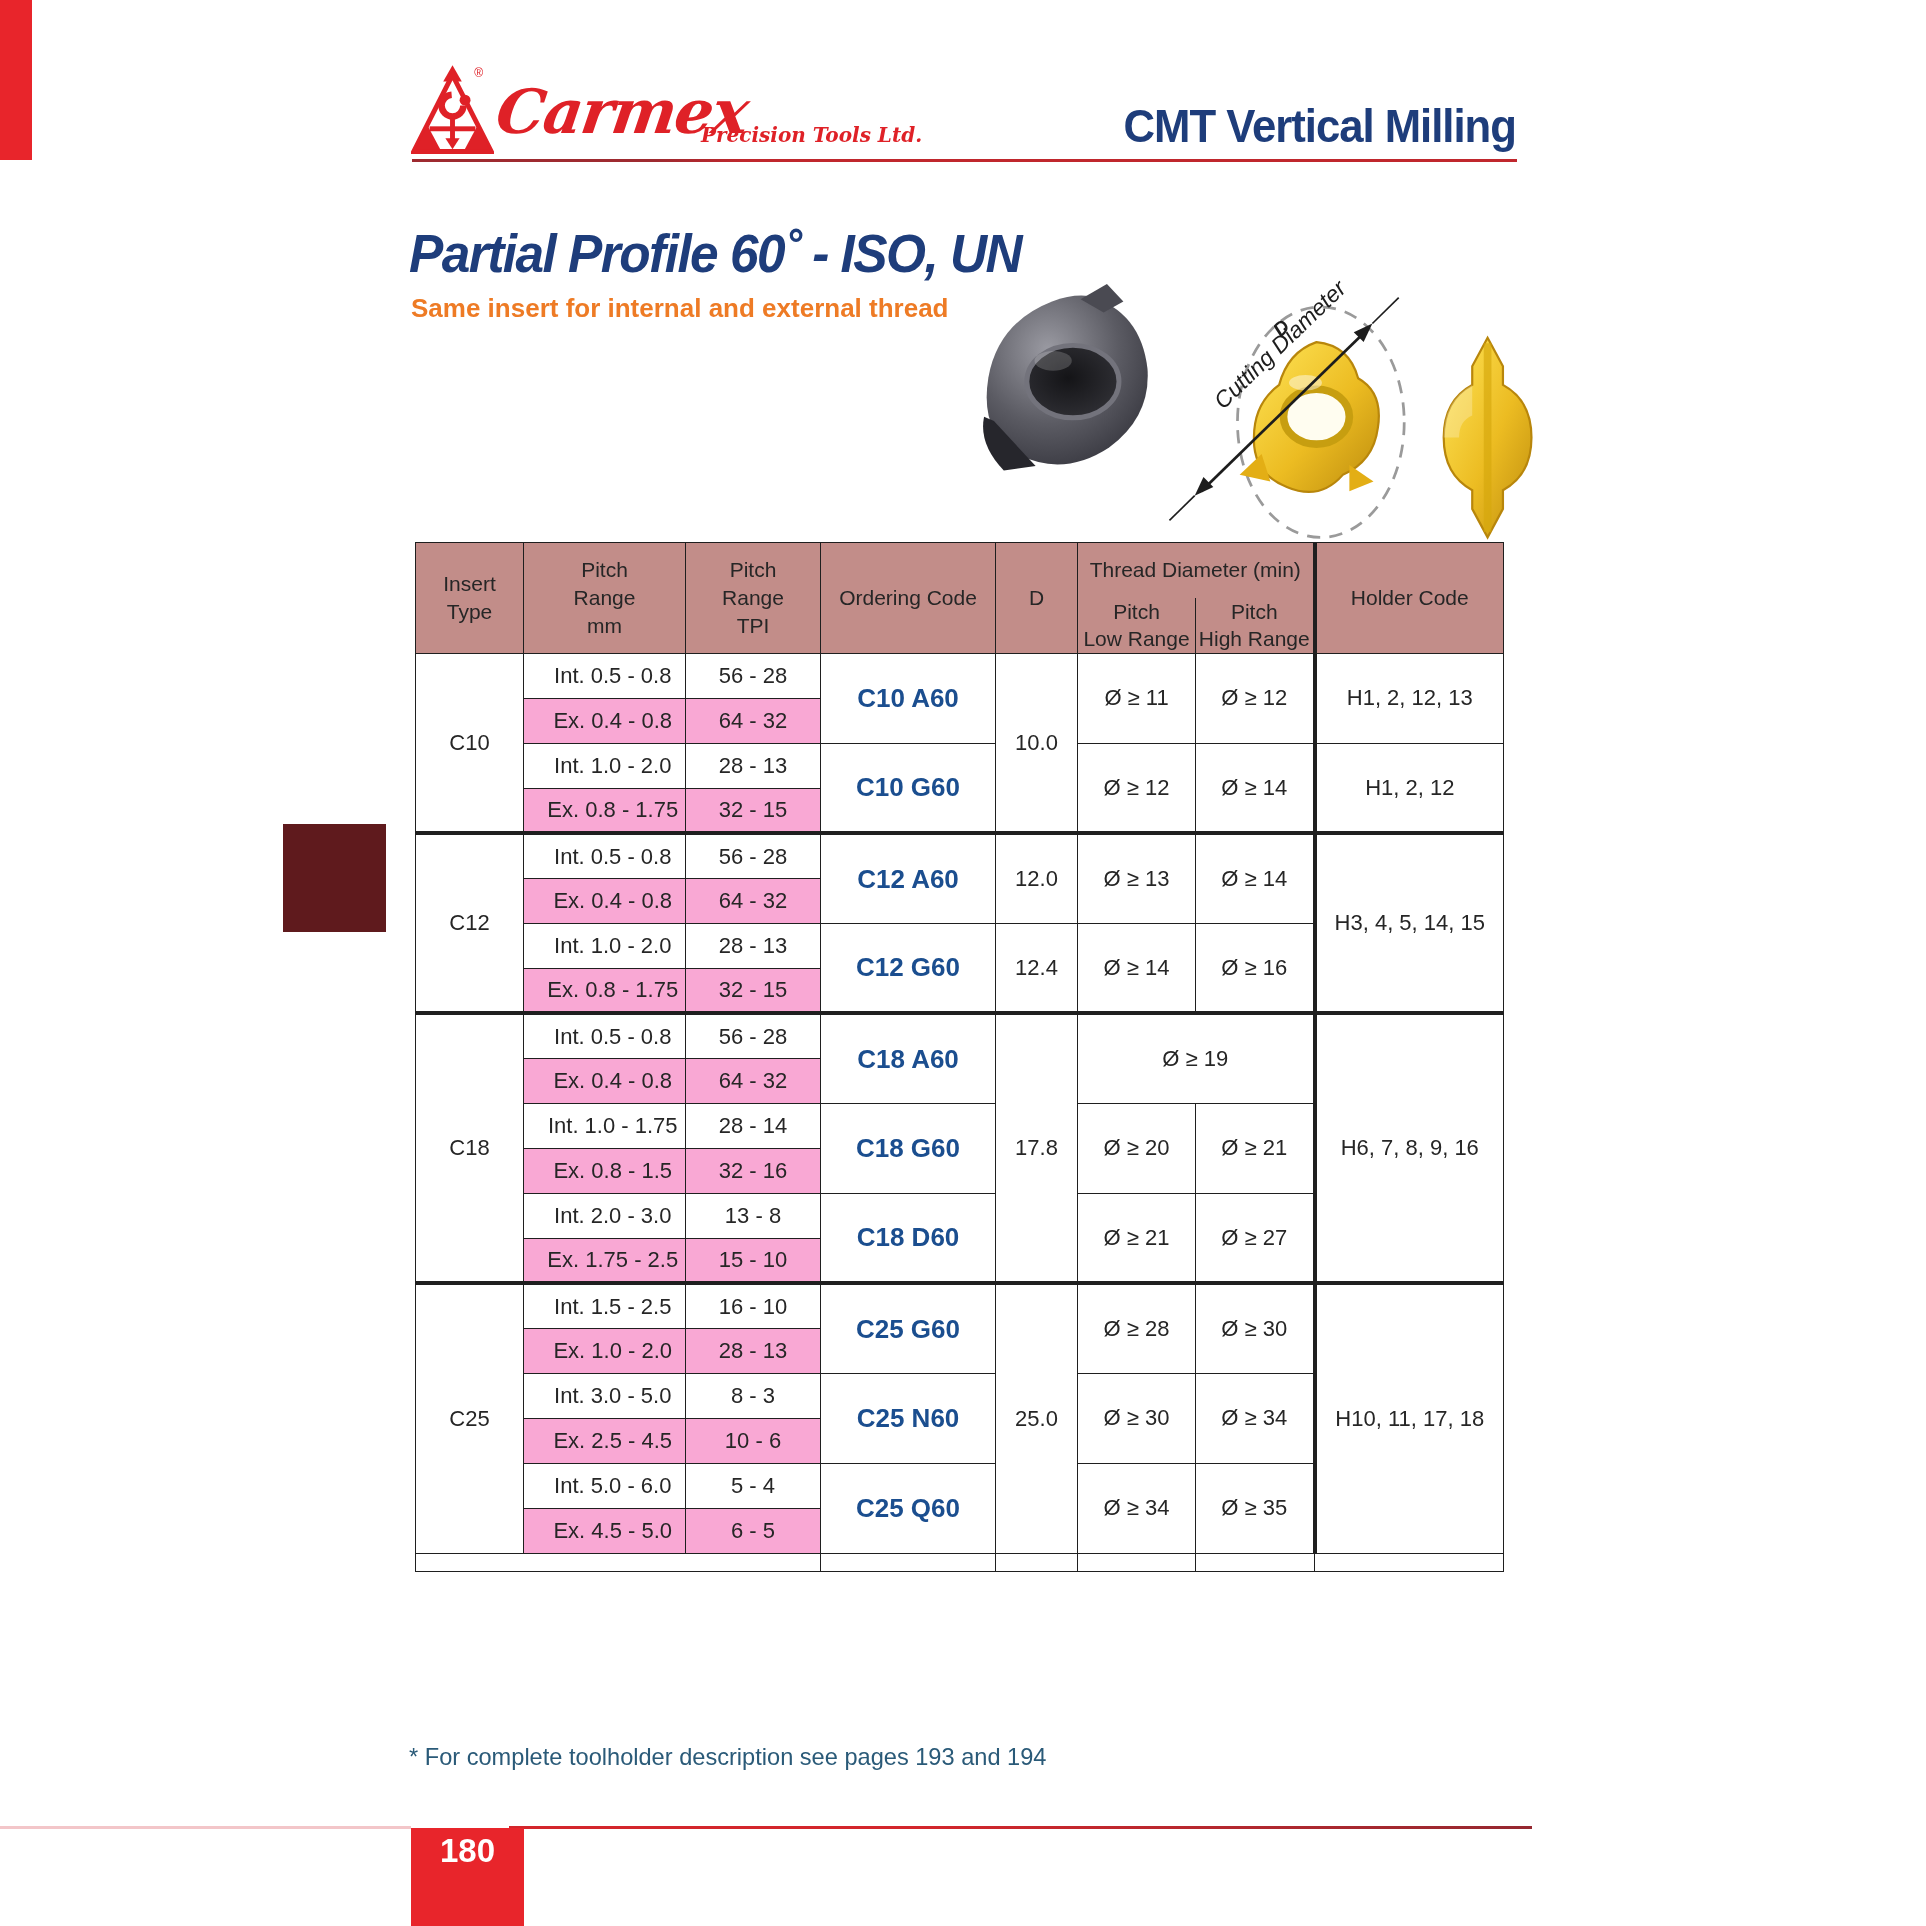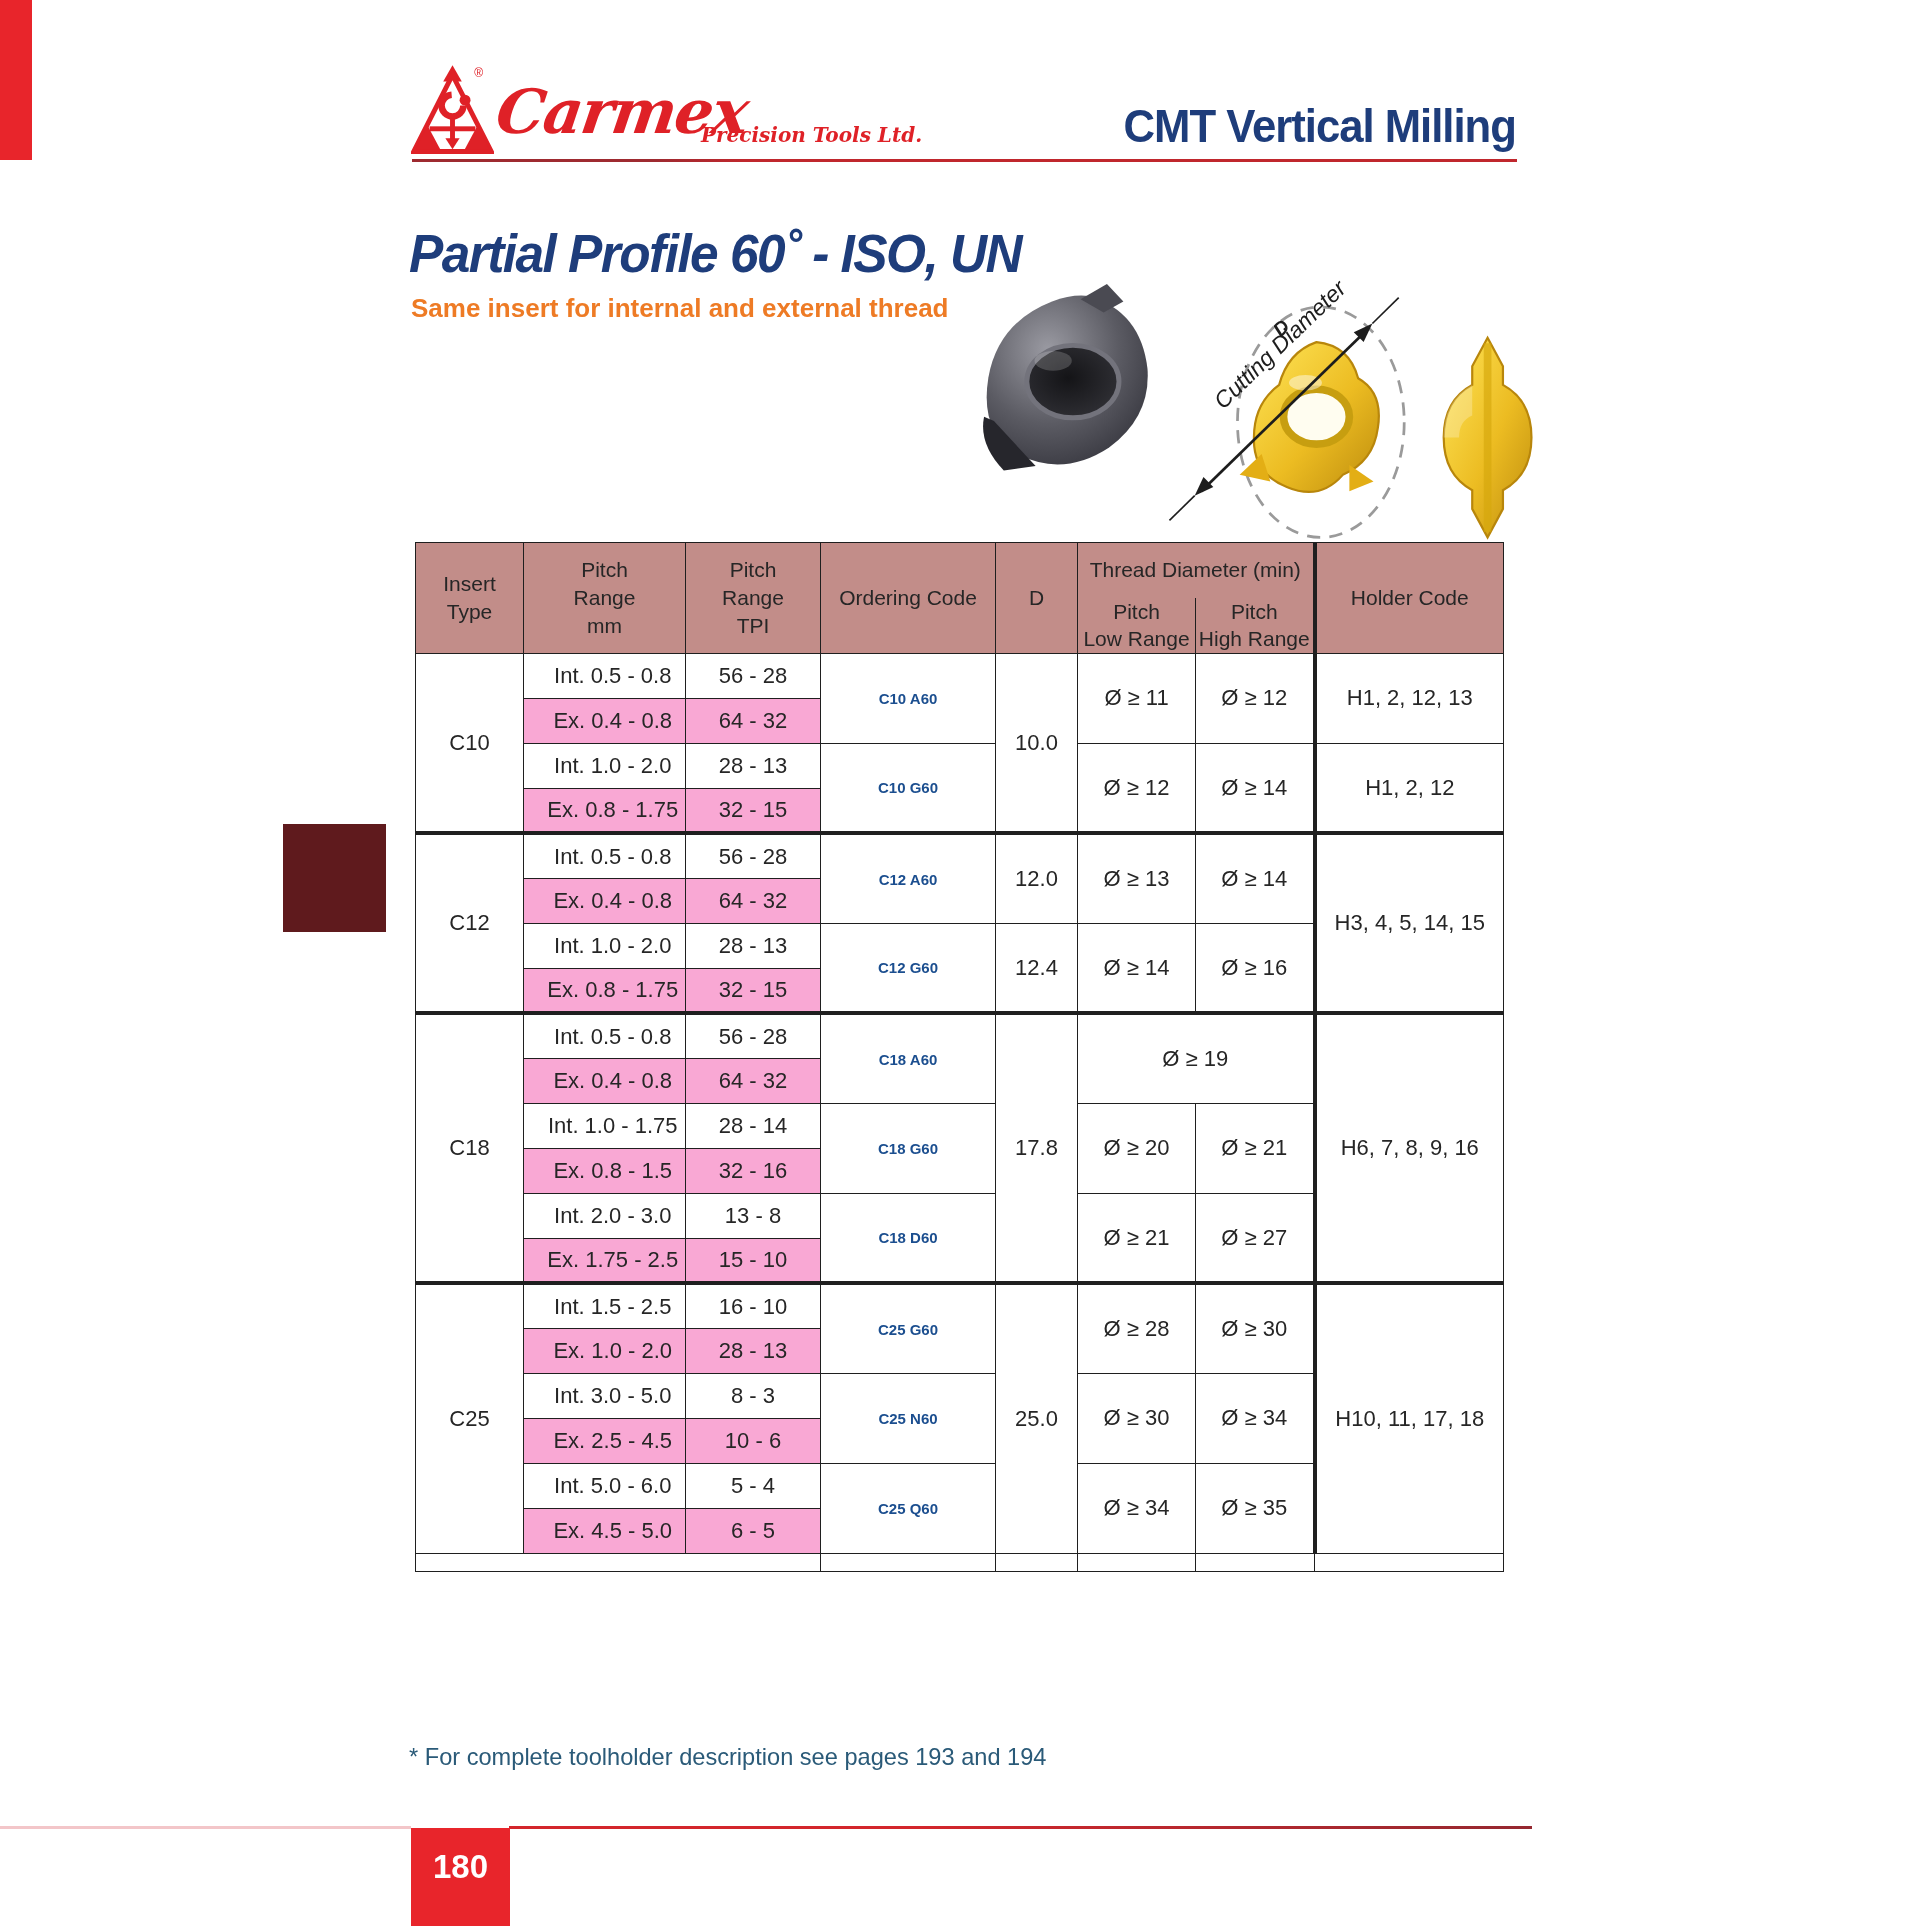--- a/index.html
+++ b/index.html
@@ -40,34 +40,34 @@
   #spec-table thead th{background:#c28d89;font-size:21px;line-height:1.32;white-space:pre-line;}
   #spec-table thead tr.h1{height:55px;} #spec-table thead tr.h2{height:51px;}
   #spec-table tbody tr{height:45px;}
   .thick-r{border-right:4.4px solid #1f1f1f !important;}
   .gt{border-top:4.4px solid #1f1f1f !important;}
   .nb{border-bottom:none !important;}
   .nb-b{border-bottom:none !important;}
   #spec-table thead tr.h2 th{border-top:none;}
   .mm{text-align:left;padding-left:16.5px !important;}
   .pink{background:#f9a8d4;}
-  .code{color:#1b4e8f;font-weight:700 !important;font-size:15px;}
+  .code{color:#1b4e8f;font-weight:700 !important;font-size:26px;}
   .stub td{border:none;background:#fff;}
   #spec-table tr.stub{height:17.6px;}
   .stub .sb{border-left:1.6px solid #1f1f1f;border-right:1.6px solid #1f1f1f;border-bottom:none;border-top:none;}
   .stub .sthick{border-right:4.4px solid #1f1f1f;}
   .stub .send{border-right:1.6px solid #1f1f1f;border-left:none;}
 
   
   #footnote{left:409px;top:1744px;font-size:23.6px;color:#2a5a78;}
   #bottom-line-left{left:0;top:1826px;width:411px;height:3.3px;background:#f3c6c9;}
   #bottom-line-right{left:509px;top:1826px;width:1023px;height:3.3px;
                      background:linear-gradient(to right,#d3262c 0 40%,#952830 100%);}
-  #page-box{left:411px;top:1828px;width:99px;height:98px;background:#e8252b;color:#fff;
-            font-size:33px;font-weight:700;text-align:center;padding-top:20px;box-sizing:border-box;}
+  #page-box{left:411px;top:1828px;width:113px;height:98px;background:#e8252b;color:#fff;
+            font-size:33px;font-weight:700;text-align:center;padding-top:4px;box-sizing:border-box;}
 </style>
 </head>
 <body>
 
 <div id="page">
 
   <div id="corner-bar" class="abs"></div>
 
   <svg id="logo-svg" class="abs" viewBox="0 0 152 170">
     <polygon points="76,2 93,32 59,32" fill="#df2127"></polygon>

